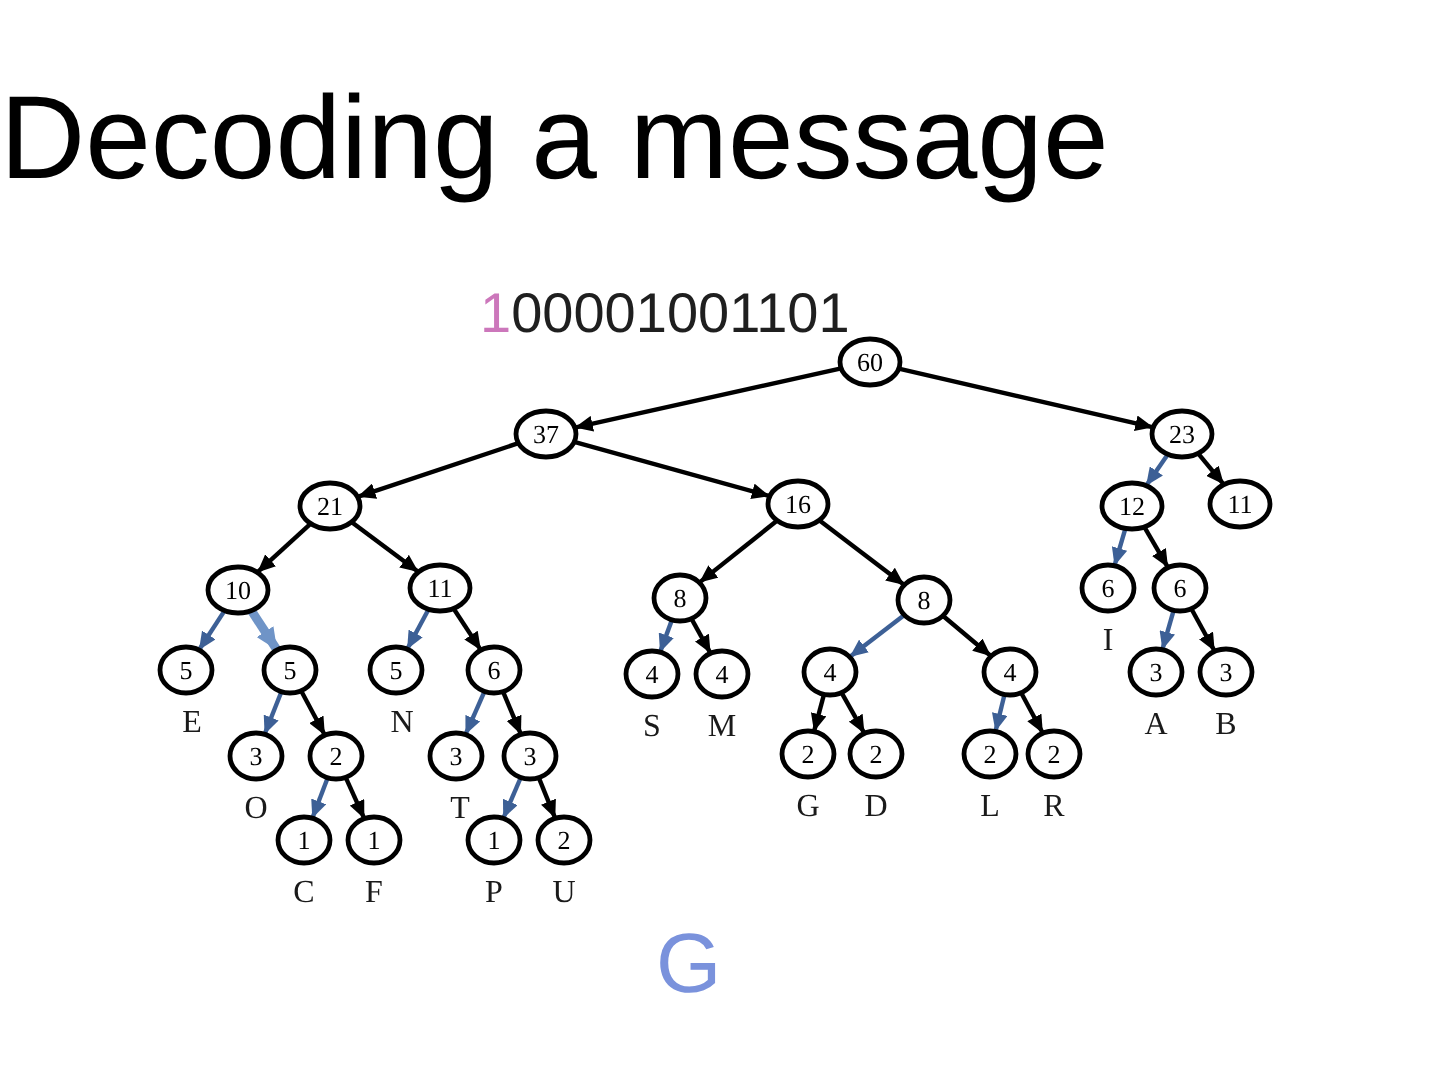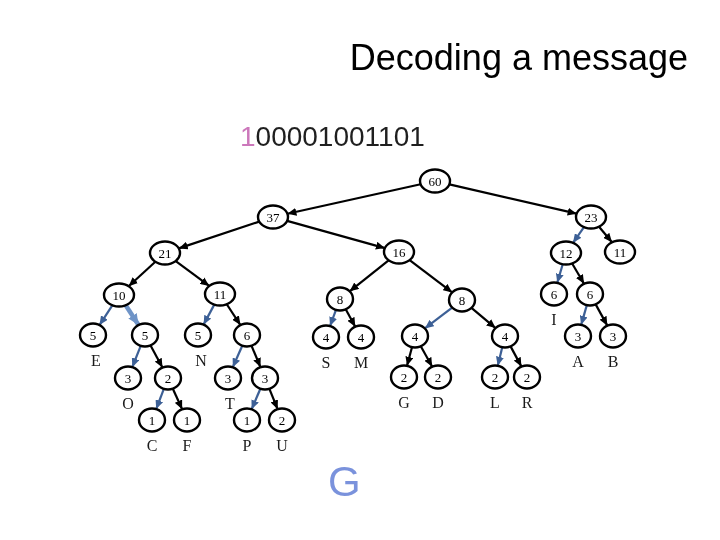--- a/index.html
+++ b/index.html
@@ -2,21 +2,21 @@
 <html><head>
 <meta charset="utf-8">
 <style>
   html,body { margin:0; padding:0; background:#ffffff; }
   .slide {
     position:relative; width:720px; height:540px; background:#ffffff;
     overflow:hidden; font-family:"Liberation Sans", sans-serif;
   }
   .title {
     position:absolute; top:40px; left:0; width:688px;
-    text-align:right; font-size:36px; line-height:1; color:#000000;
+    text-align:left; font-size:59px; line-height:1; color:#000000;
     font-family:"Liberation Sans", sans-serif;
   }
   .encoded {
     position:absolute; top:123px; left:240px;
     font-size:28px; line-height:1; letter-spacing:0px;
     font-family:"Liberation Sans", sans-serif; color:#1f1f1f;
   }
   .encoded .hl { color:#cc77bb; }
   .decoded {
     position:absolute; top:461px; left:328px;
@@ -33,21 +33,21 @@
     font-family:"Liberation Serif", serif; font-size:16px; fill:#1a1a1a;
     text-anchor:middle;
   }
 </style>
 </head>
 <body>
 
 <div class="slide">
   <div class="title">Decoding a message</div>
 
-  <div class="encoded" style="color: rgb(31, 31, 31);"><span class="hl" style="color: rgb(204, 119, 187);">1</span><span>00001001101</span></div>
+  <div class="encoded" style="color: rgb(31, 31, 31); margin-top: 20px;"><span class="hl" style="color: rgb(204, 119, 187);">1</span><span>00001001101</span></div>
 
   <svg id="tree-svg" class="tree" width="720" height="540" viewBox="0 0 720 540">
       <defs>
         <marker id="arrow-black" markerUnits="userSpaceOnUse" markerWidth="10" markerHeight="8" refX="9" refY="4" orient="auto">
           <path d="M0,0 L9,4 L0,8 Z" fill="#000000"></path>
         </marker>
         <marker id="arrow-blue" markerUnits="userSpaceOnUse" markerWidth="10" markerHeight="8" refX="9" refY="4" orient="auto">
           <path d="M0,0 L9,4 L0,8 Z" fill="#3d6096"></path>
         </marker>
         <marker id="arrow-blue-thick" markerUnits="userSpaceOnUse" markerWidth="12" markerHeight="10" refX="11" refY="5" orient="auto">

